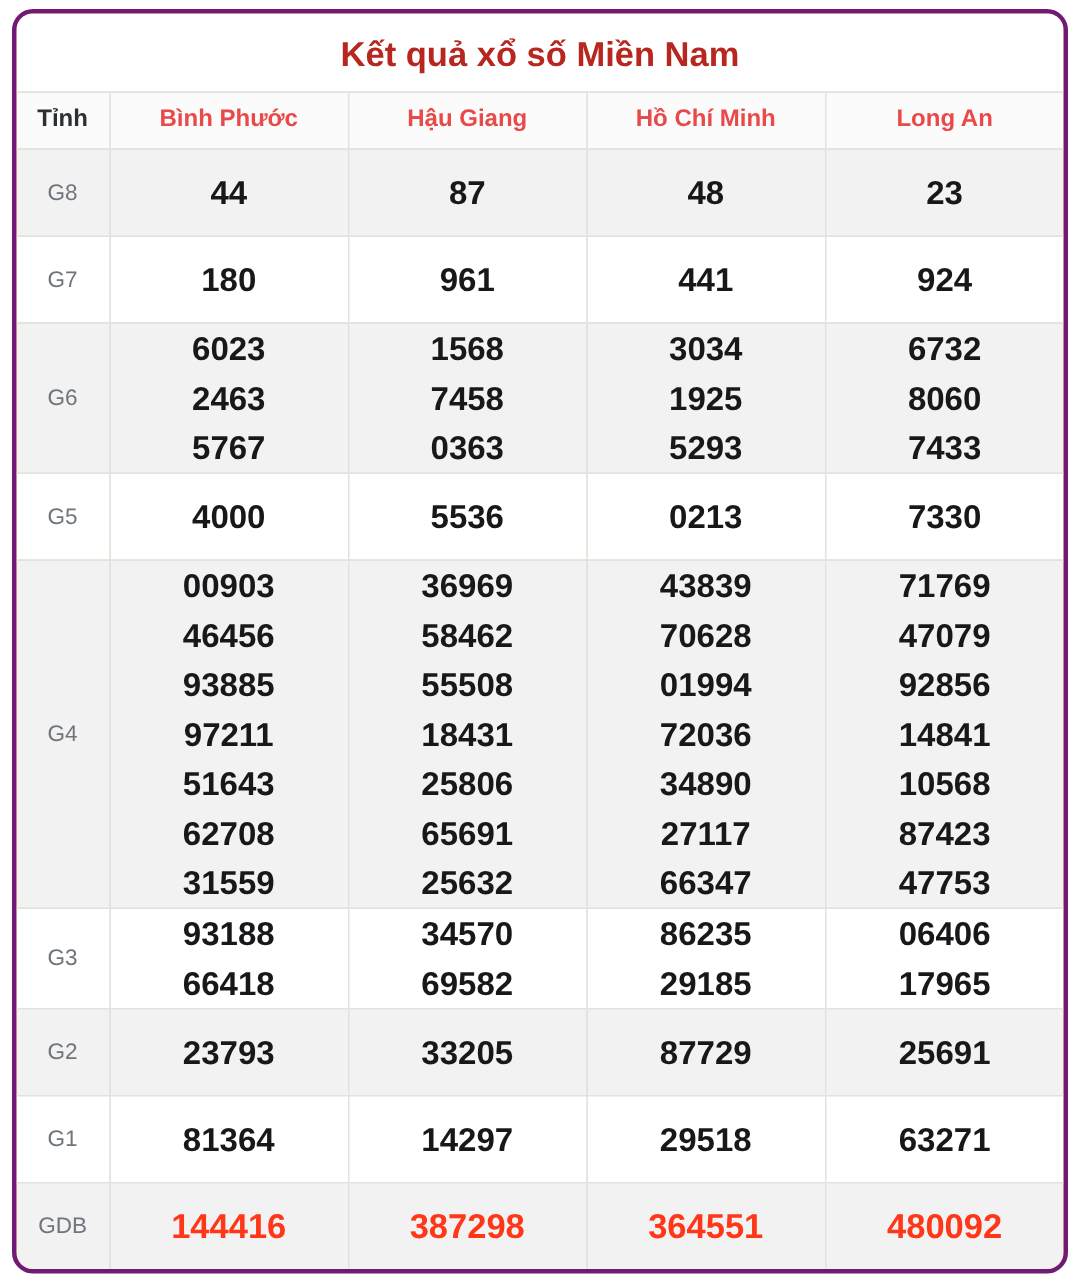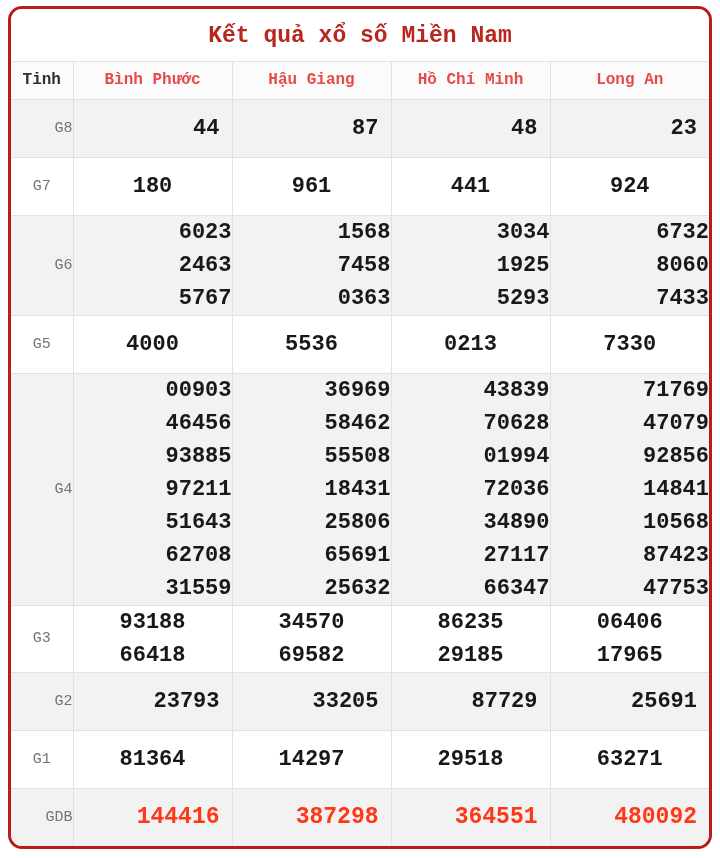--- a/index.html
+++ b/index.html
@@ -5,25 +5,24 @@
   * { margin: 0; padding: 0; box-sizing: border-box; }
   html, body {
     width: 720px;
     background: #ffffff;
     font-family: "Liberation Sans", "DejaVu Sans", sans-serif;
   }
   body { height: 858px; overflow: hidden; }
 
   .card {
     margin: 6px 8px;
-    border: 3px solid #b91c1c;
+    border: 3px solid #701a75;
     border-radius: 14px;
     overflow: hidden;
     background: #fdba74;
-    font-family: Liberation Mono, monospace;
   }
 
   .head { text-align: center; padding: 13px 6px 10px; background: #ffffff; }
   .title {
     color: #b7271f;
     font-size: 23px;
     font-weight: bold;
     line-height: 1.25;
   }
   .crumbs {
@@ -53,21 +52,21 @@
 
   thead th {
     background: #fbfbfb;
     height: 38px;
     font-size: 16px;
     font-weight: bold;
     color: #e84a4a;
   }
   thead th.corner { color: #2b3035; }
 
-  tr.stripe td { background: #f2f2f2; text-align: right; }
+  tr.stripe td { background: #f2f2f2; }
   tr.plain td  { background: #ffffff; margin-top: 46px; }
 
   td.rlabel {
     color: #6e757c;
     font-size: 15px;
     font-weight: normal;
   }
 
   .num {
     color: #17181a;

